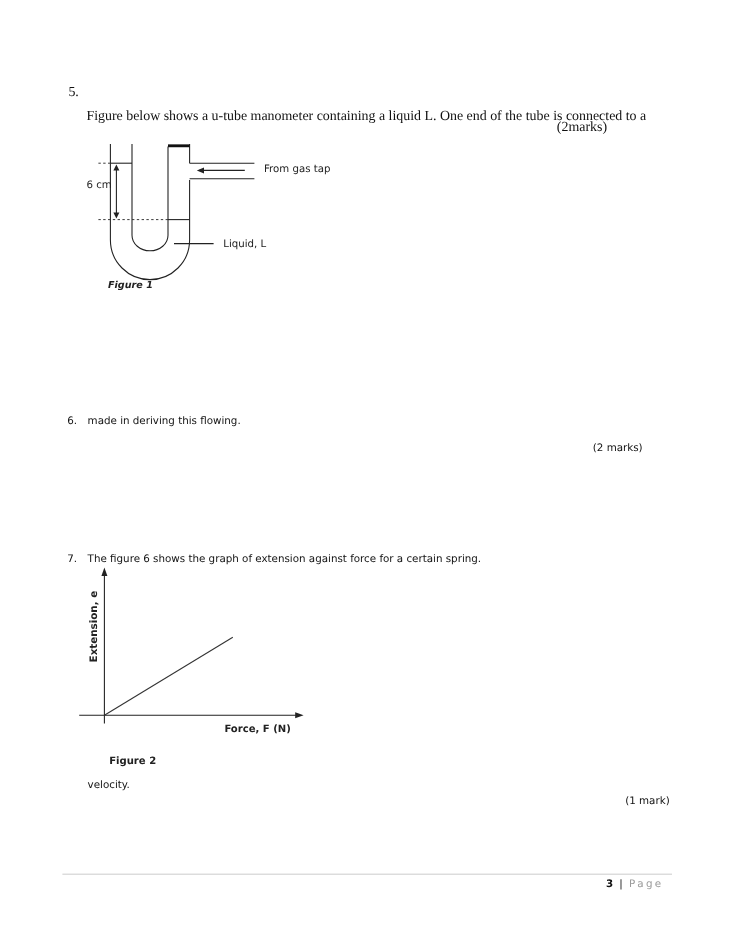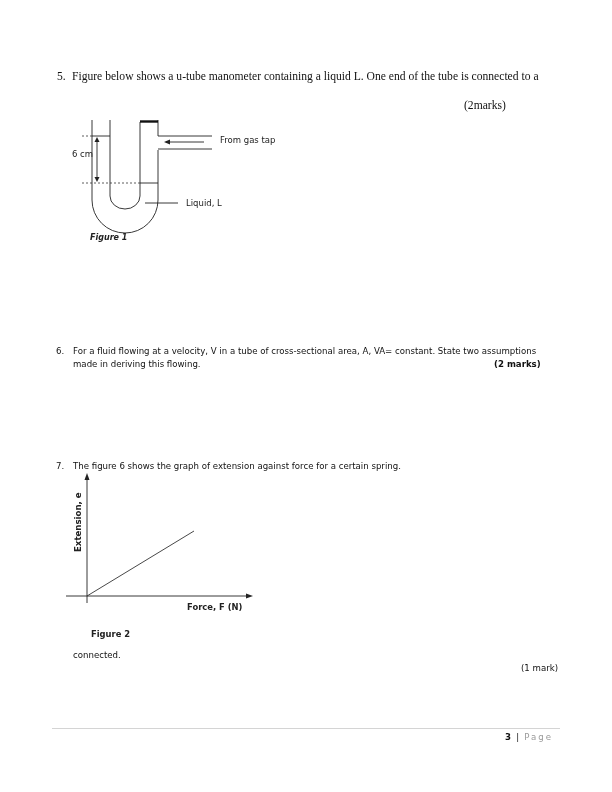--- a/index.html
+++ b/index.html
@@ -2,30 +2,30 @@
 <html><head>
 <meta charset="utf-8">
 <style>
   html, body { margin: 0; padding: 0; background: #ffffff; }
   body { width: 612px; height: 792px; position: relative; overflow: hidden; color: #111; }
   .serif { font-family: "Liberation Serif", "DejaVu Serif", serif; }
   .sans  { font-family: "DejaVu Sans", "Liberation Sans", sans-serif; }
 
   .q5 { position: absolute; left: 57px; top: 70px; width: 510px; font-size: 11.6px; line-height: 14.5px; }
   .q5 .num { position: absolute; left: 0; top: 0; }
-  .q5 .body { margin-left: 15px; }
+  .q5 .body { margin-left: 15px; margin-top: 20px; }
   .q5 .marks { position: absolute; left: 407px; top: 29px; }
   sup { font-size: 7px; vertical-align: 4px; line-height: 0; }
 
   .fig1 { position: absolute; left: 60px; top: 120px; width: 240px; height: 130px; }
 
   .q6 { position: absolute; left: 56px; top: 345px; width: 510px; font-size: 8.6px; line-height: 13px; }
   .q6 .num, .q7 .num { position: absolute; left: 0; top: 0; }
   .q6 .body, .q7 .body { margin-left: 17px; }
-  .q6 .marks { position: absolute; left: 438px; top: 13px; font-weight: bold; }
+  .q6 .marks { position: absolute; left: 438px; top: 23px; }
 
   .q7 { position: absolute; left: 56px; top: 460px; width: 510px; font-size: 8.6px; line-height: 13px; }
 
   .fig2 { position: absolute; left: 60px; top: 470px; width: 200px; height: 170px; }
 
   .q7b { position: absolute; left: 73px; top: 649px; width: 490px; font-size: 8.6px; line-height: 13px; }
   .q7b .marks { position: absolute; left: 412px; top: 13px; margin-left: 36px; }
 
   .footer-rule { position: absolute; left: 52px; top: 728px; width: 508px; height: 1px; background: #d4d4d4; }
   .footer { position: absolute; left: 505px; top: 732px; font-size: 8.6px; letter-spacing: 1.2px; }
@@ -80,21 +80,20 @@
   </g>
   <text x="12" y="37" font-size="8.5" fill="#222">6 cm</text>
   <text x="160" y="23" font-size="8.5" fill="#222">From gas tap</text>
   <text x="126" y="86" font-size="8.5" fill="#222">Liquid, L</text>
   <text x="30" y="120" font-size="8" font-weight="bold" font-style="italic" fill="#222">Figure 1</text>
 </svg>
 
 <div class="q6 sans">
   <span class="num">6.</span>
   <div class="body">
-    <div>For a fluid flowing at a velocity, V in a tube of cross-sectional area, A, VA= constant. State two assumptions</div>
     <div>made in deriving this flowing.</div>
   </div>
   <span class="marks">(2 marks)</span>
 </div>
 
 <div class="q7 sans">
   <span class="num">7.</span>
   <div class="body">
     <div>The figure 6 shows the graph of extension against force for a certain spring.</div>
   </div>
@@ -112,21 +111,21 @@
     <polygon points="193,126 186,123.5 186,128.5" fill="#222"></polygon>
   </g>
 
   <line x1="27" y1="126" x2="134" y2="61" stroke="#333" stroke-width="0.9"></line>
   <text transform="translate(21,82) rotate(-90)" font-size="8.6" font-weight="bold" fill="#222">Extension, e</text>
   <text x="127" y="140" font-size="8.4" font-weight="bold" fill="#222">Force, F (N)</text>
   <text x="31" y="167" font-size="8.4" font-weight="bold" fill="#222">Figure 2</text>
 </svg>
 
 <div class="q7b sans">
-  <div>connected.</div>
+  <div>velocity.</div>
   <span class="marks">(1 mark)</span>
 </div>
 
 <div class="footer-rule"></div>
 <div class="footer sans">
   <span class="pg">3</span>
   <span class="sep">|</span>
   <span class="word">Page</span>
 </div>
 

